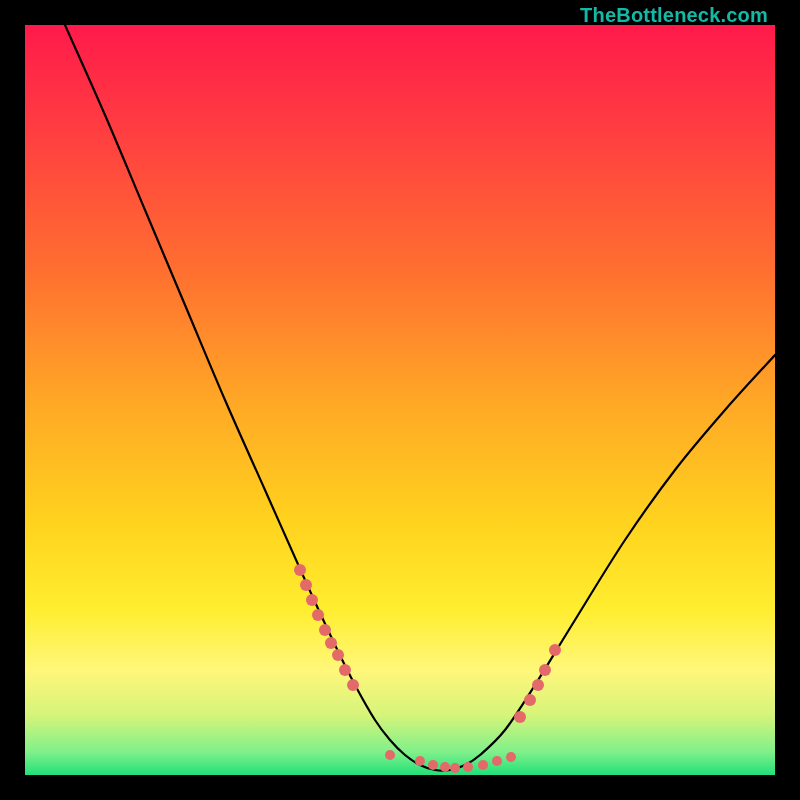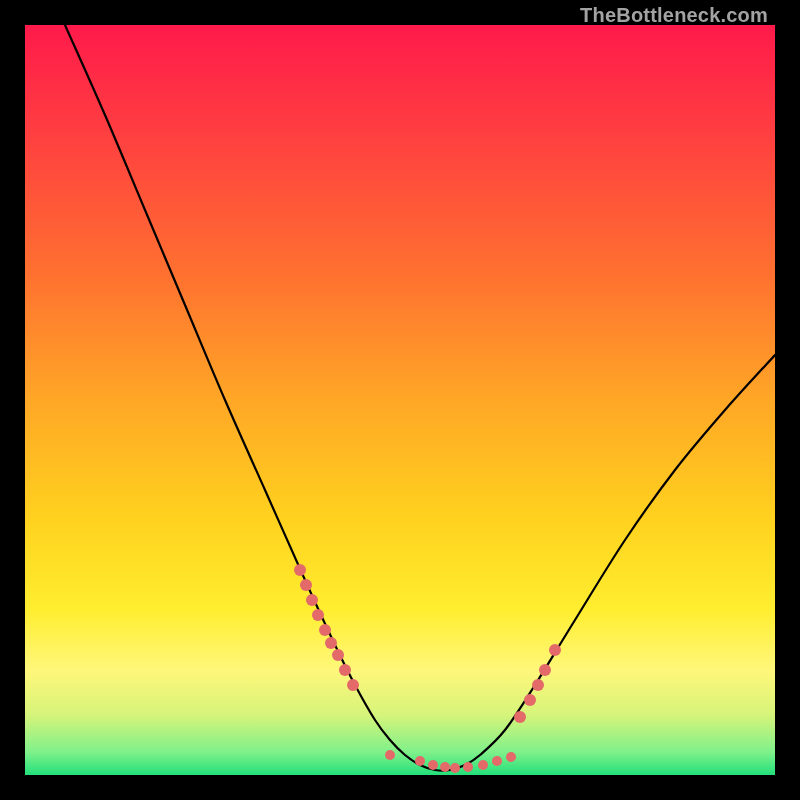--- a/index.html
+++ b/index.html
@@ -37,21 +37,21 @@
       #22e07a 100%
     );
   }
   .watermark {
     position: absolute;
     top: 4px;
     right: 32px;
     font-family: Arial, Helvetica, sans-serif;
     font-size: 20px;
     font-weight: bold;
-    color: #a3a3a3;
+    color: #14b8a6;
     letter-spacing: 0.2px;
   }
   svg.curve {
     position: absolute;
     left: 0;
     top: 0;
   }
 </style>
 </head>
 <body>

